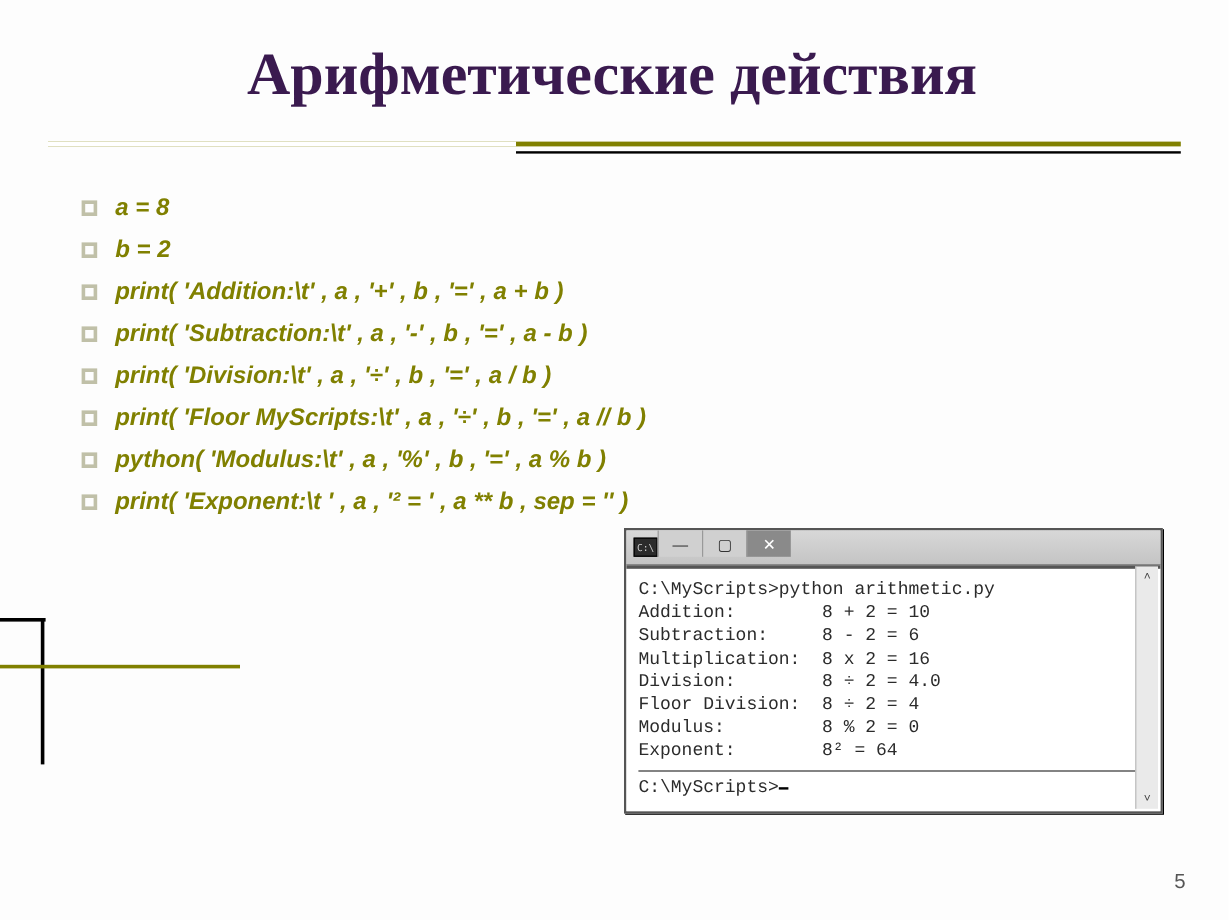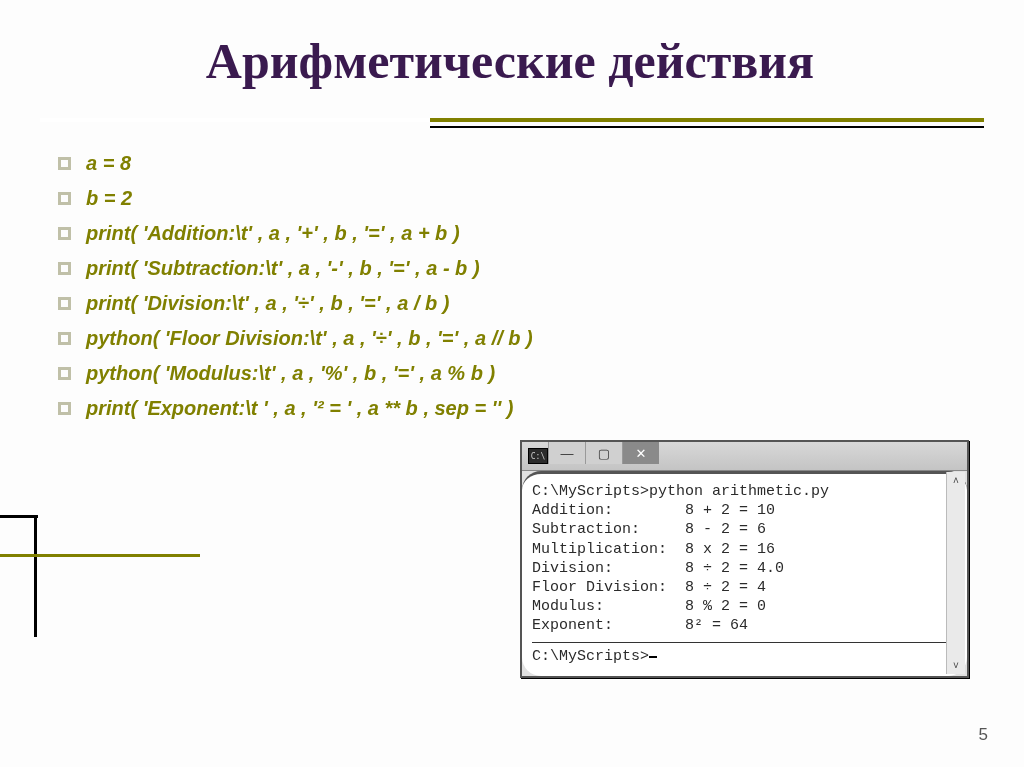--- a/index.html
+++ b/index.html
@@ -57,21 +57,21 @@
   }
 
   .content {
     position: absolute;
     top: 150px;
     left: 50px;
     right: 50px;
   }
   ul.codelist {
     list-style: none;
-    margin: 0;
+    margin: 10px;
     padding: 0;
   }
   ul.codelist li {
     position: relative;
     padding-left: 36px;
     margin: 0 0 8px 0;
     font-size: 20px;
     font-style: italic;
     font-weight: 700;
     color: #808000;
@@ -135,21 +135,20 @@
     font-size: 13px;
     color: #333;
     background: #d0d0d0;
   }
   .cmd-btn.close { background:#8a8a8a; color:#fff; }
   .cmd-body {
     background: #fff;
     position: relative;
     padding: 8px 10px 10px 10px;
     border-top: 3px solid #555;
-    border-radius: 19px;
   }
   .cmd-body pre {
     margin: 0;
     font-family: "Consolas","Courier New",monospace;
     font-size: 15px;
     line-height: 1.28;
     color: #2b2b2b;
     white-space: pre;
   }
   .cmd-hr {
@@ -223,21 +222,21 @@
   <div class="top-rule"></div>
   <div class="top-rule-inner"></div>
 
   <div class="content">
     <ul class="codelist">
       <li>a = 8</li>
       <li>b = 2</li>
       <li>print( 'Addition:\t' , a , '+' , b , '=' , a + b )</li>
       <li>print( 'Subtraction:\t' , a , '-' , b , '=' , a - b )</li>
       <li>print( 'Division:\t' , a , '÷' , b , '=' , a / b )</li>
-      <li>python( 'Floor Division:\t' , a , '÷' , b , '=' , a // b )</li>
+      <li>print( 'Floor MyScripts:\t' , a , '÷' , b , '=' , a // b )</li>
       <li>python( 'Modulus:\t' , a , '%' , b , '=' , a % b )</li>
       <li>print( 'Exponent:\t ' , a , '² = ' , a ** b , sep = '' )</li>
     </ul>
   </div>
 
   <div class="bl-top-hz"></div>
   <div class="bl-vert"></div>
   <div class="bl-frame2"></div>
 
   <div class="cmd-window">

